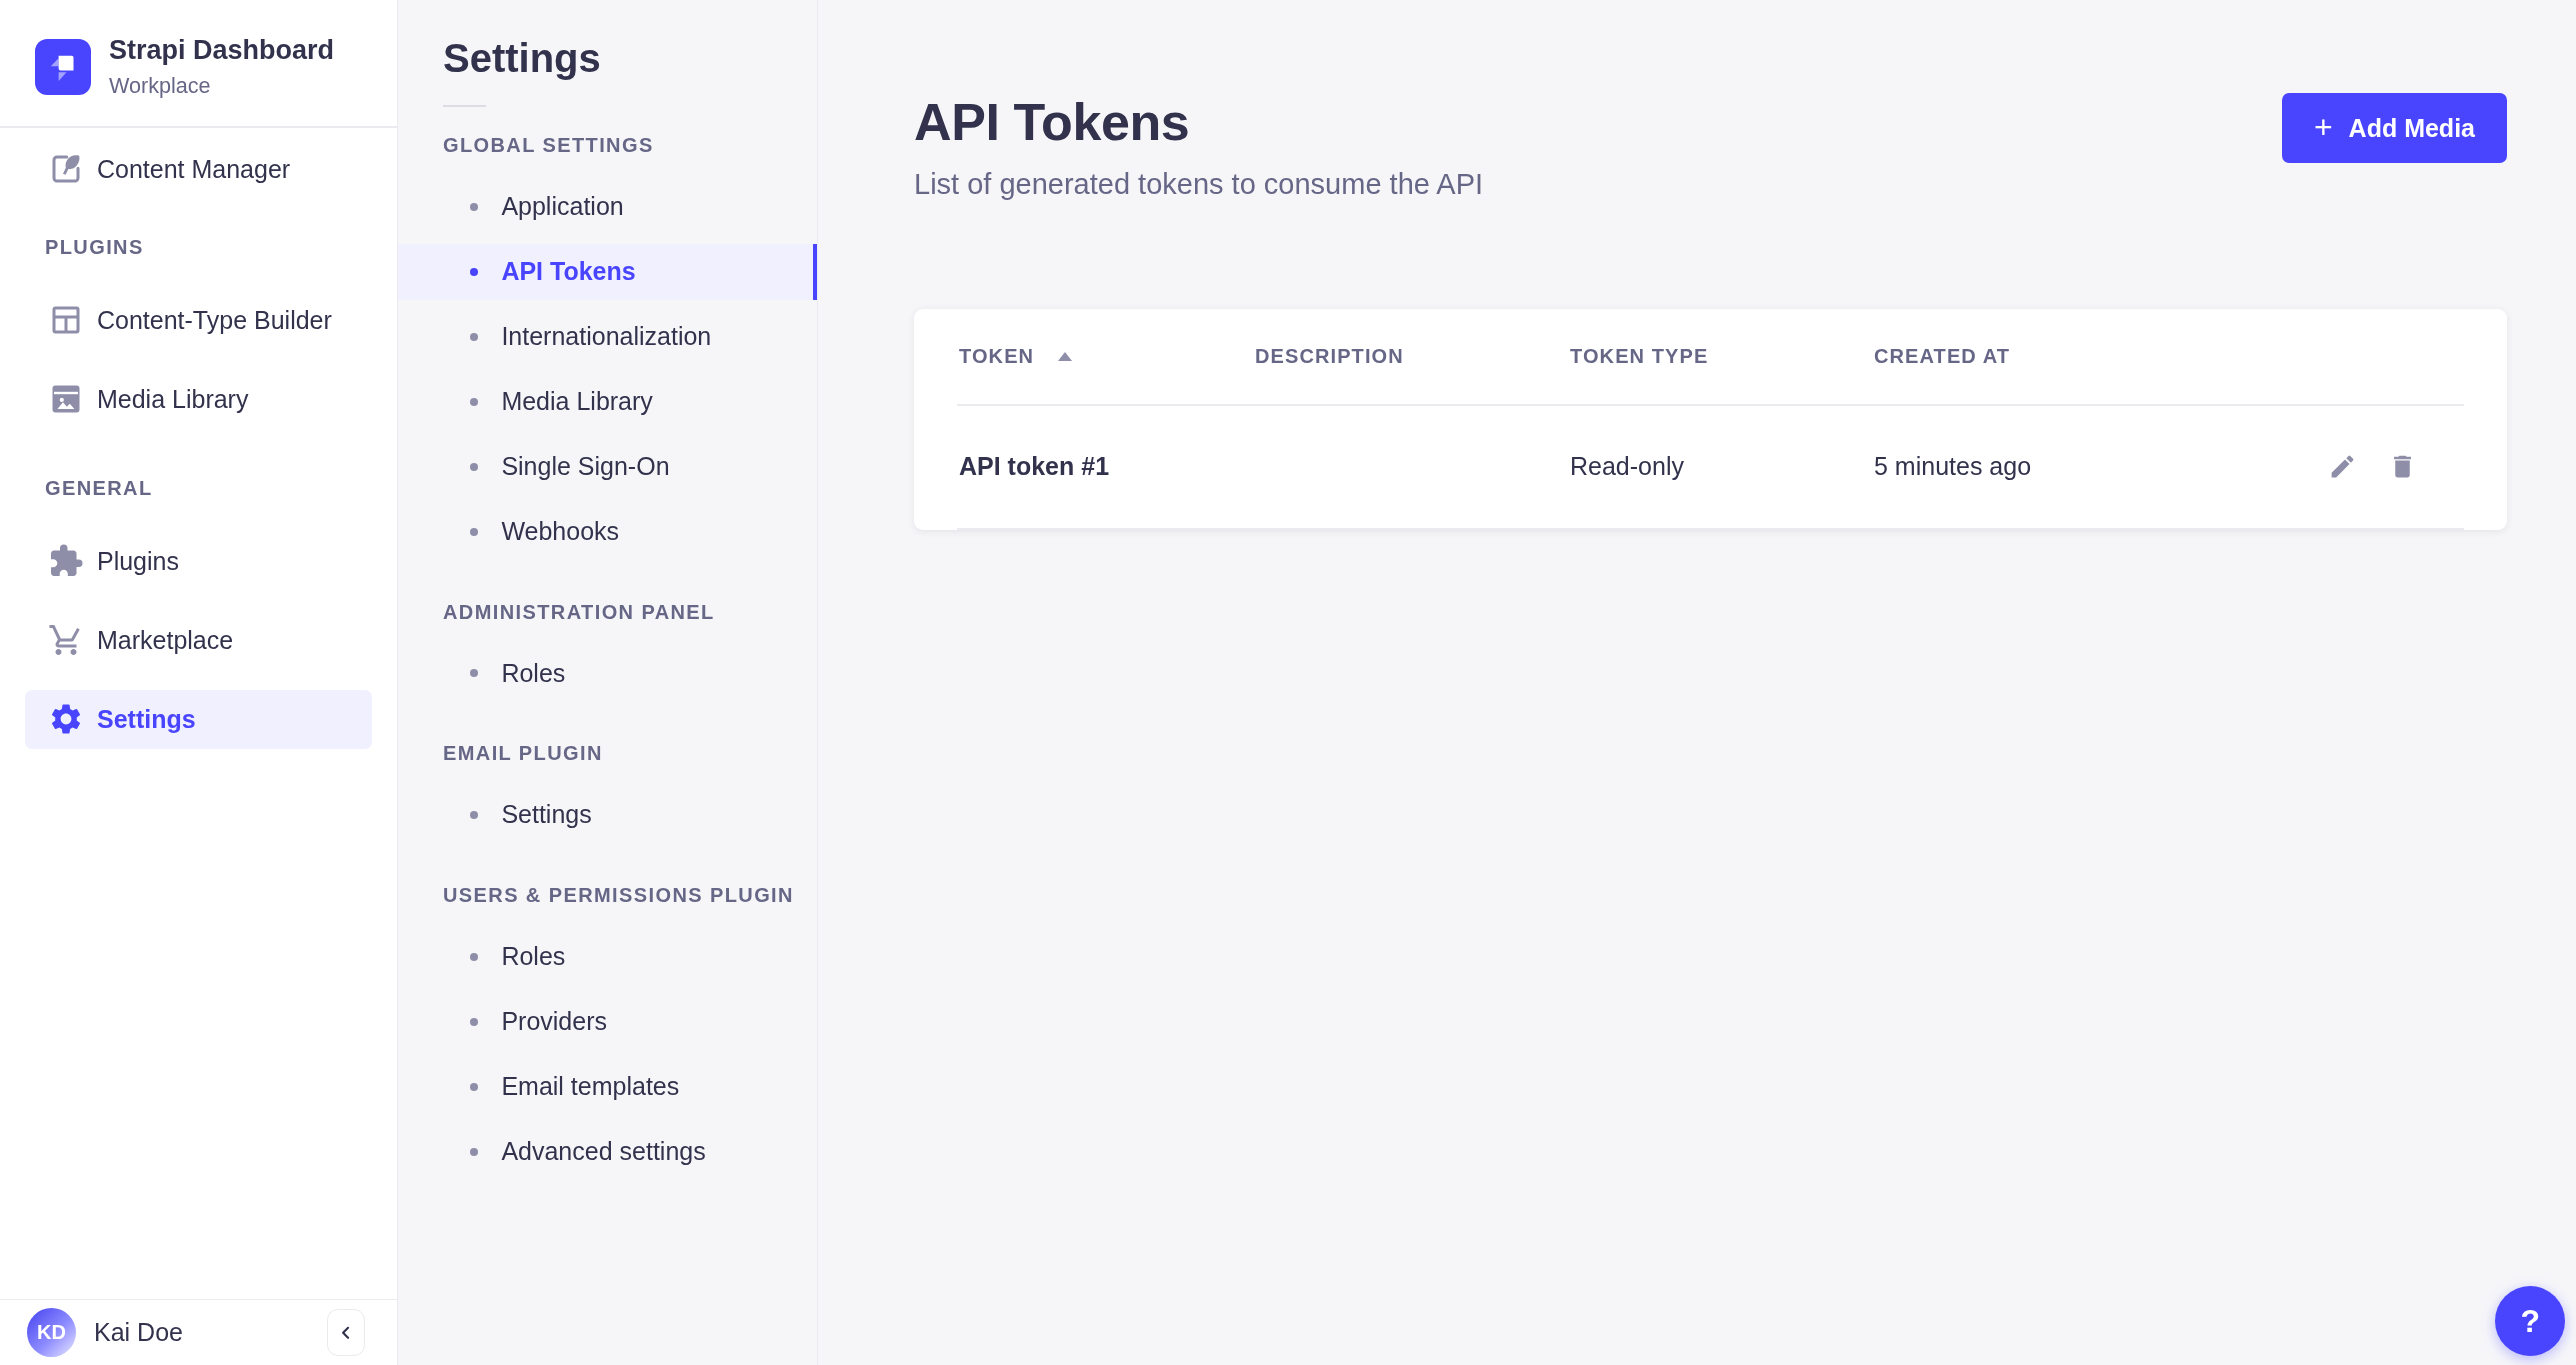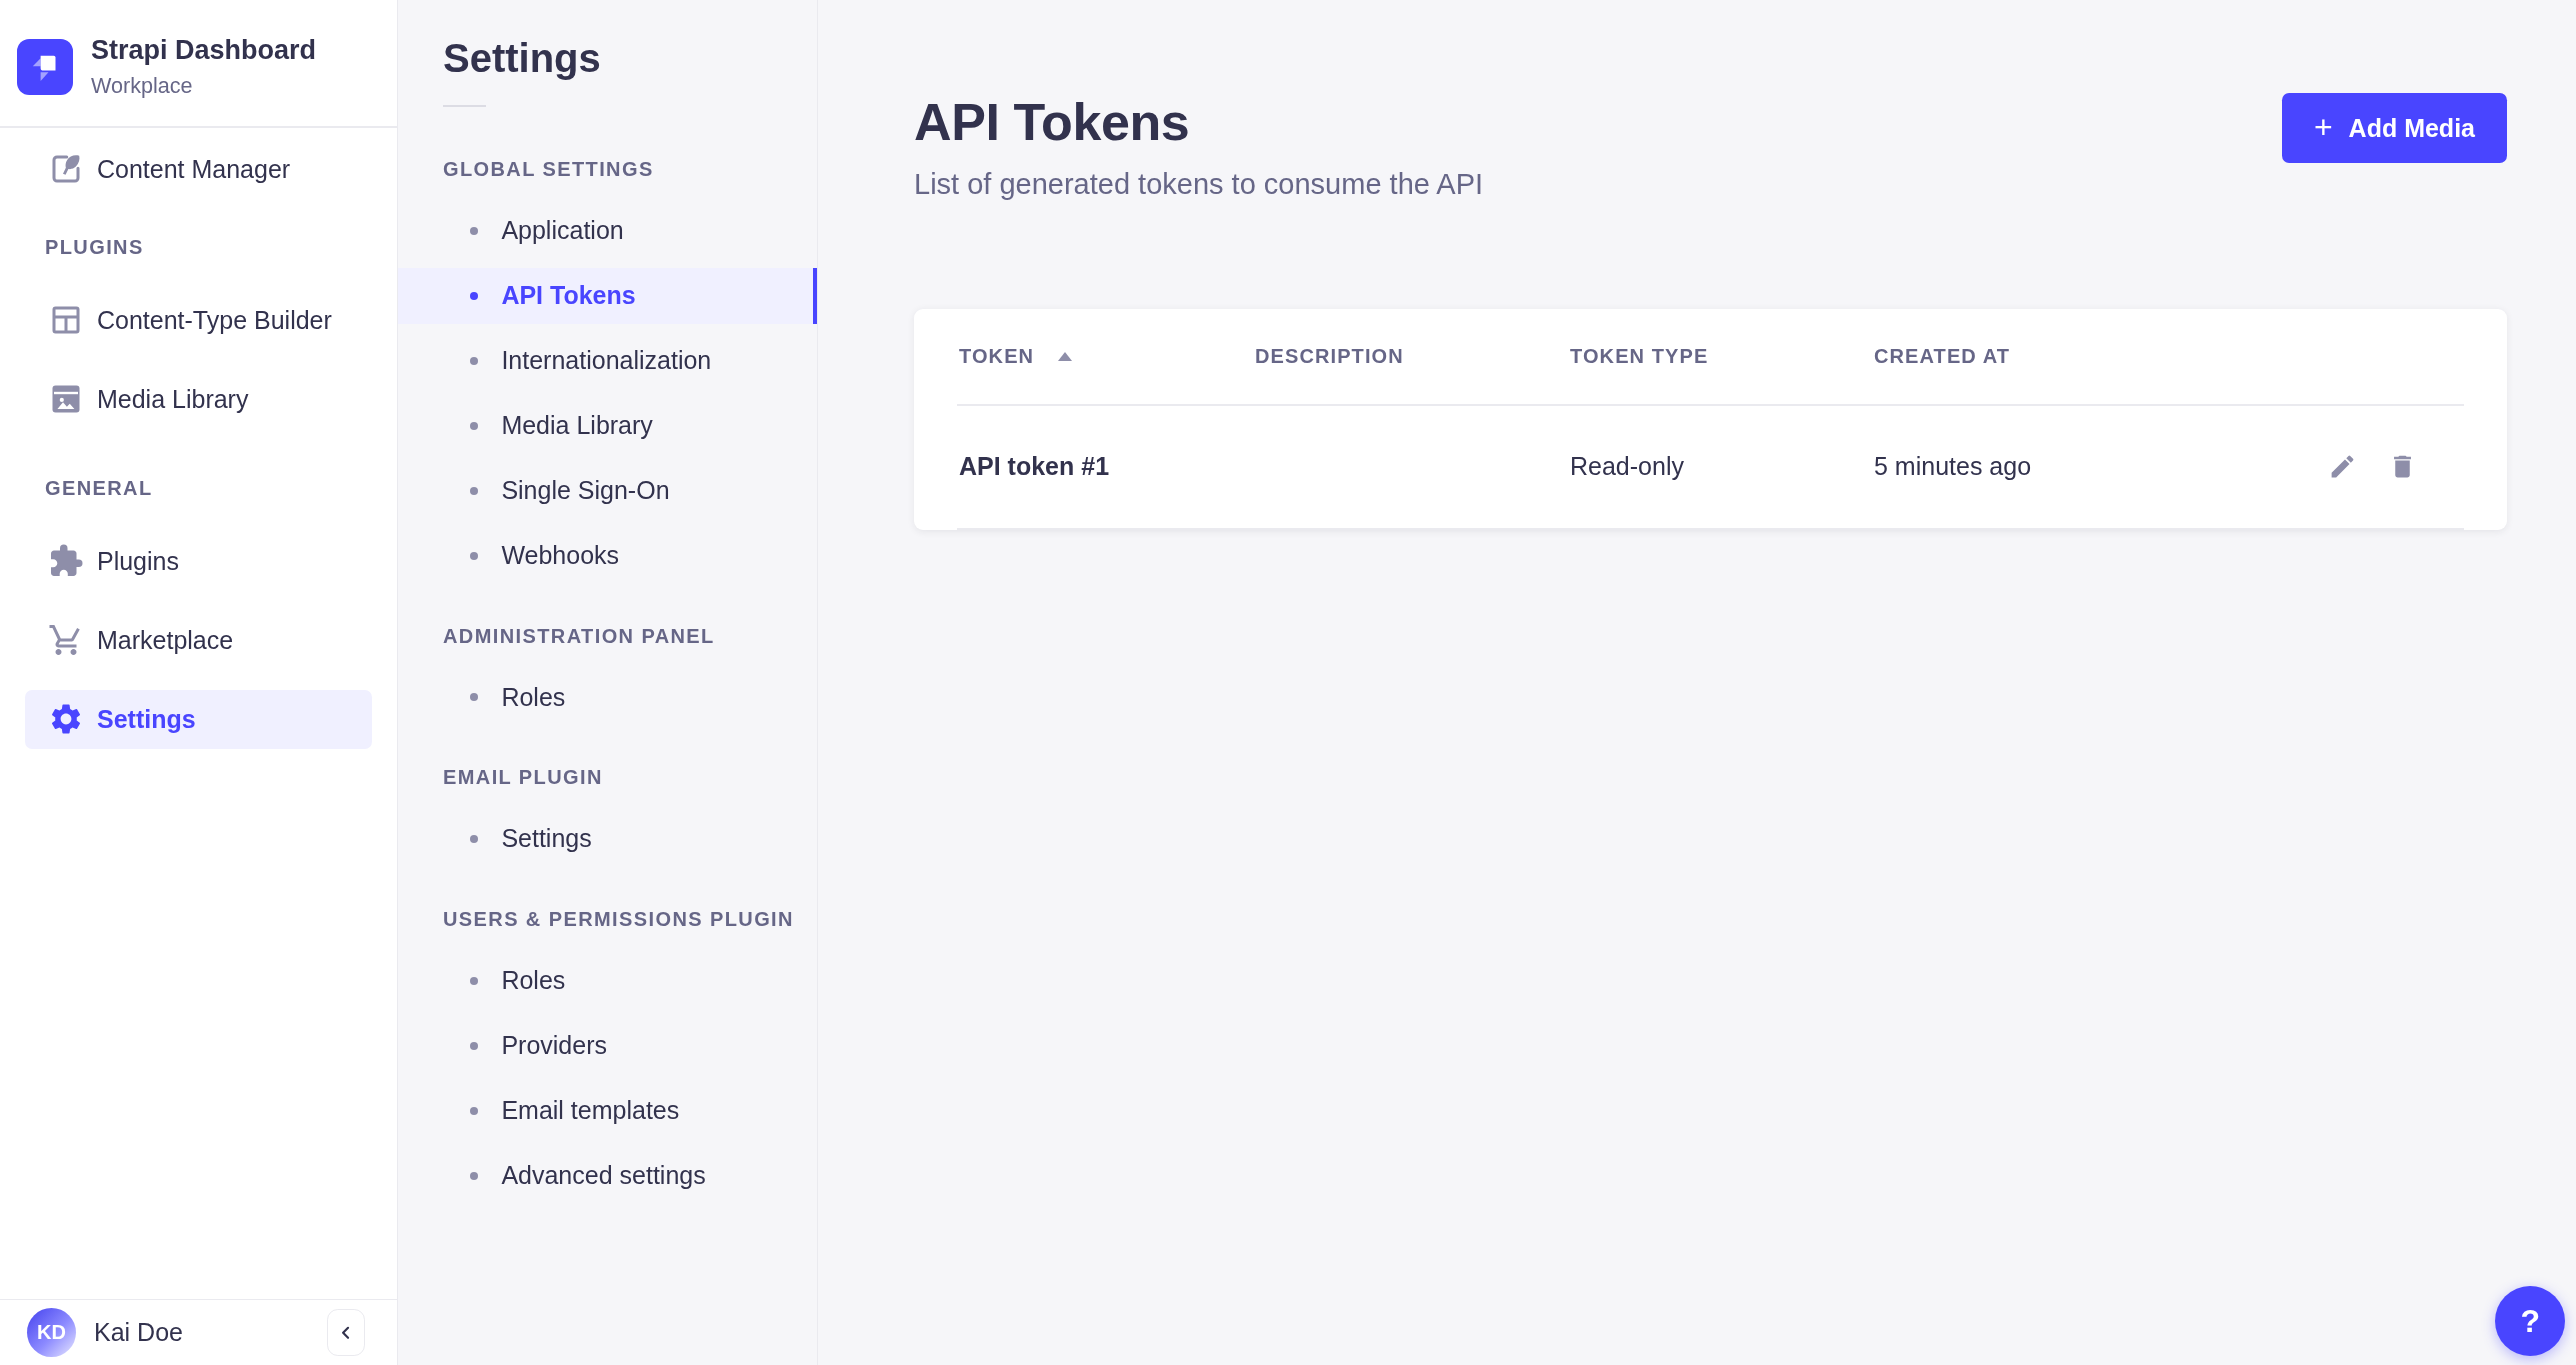--- a/index.html
+++ b/index.html
@@ -9,21 +9,21 @@
     background:#f6f6f9; color:#32324d;
     display:flex; position:relative;
   }
 
   
   .main-nav {
     width:398px; min-width:398px; height:100%;
     background:#ffffff; border-right:1.8px solid #eaeaef;
     display:flex; flex-direction:column;
   }
-  .brand { display:flex; align-items:center; gap:18px; padding:34px 25px 27px 17px; }
+  .brand { display:flex; align-items:center; gap:18px; padding:34px 25px 27px 35px; }
   .brand-logo { width:56px; height:56px; display:block; }
   .brand-title { font-size:27px; font-weight:700; color:#32324d; line-height:32px; }
   .brand-subtitle { font-size:21.6px; color:#666687; line-height:27px; margin-top:6px; }
   .hdiv { height:1.8px; background:#eaeaef; width:100%; }
 
   .nav-list { padding-top:12px; }
   .nav-item {
     display:flex; align-items:center; gap:12.6px;
     height:59px; margin:0 25px 20px 25px; padding-left:23.4px;
     border-radius:7.2px; cursor:pointer; font-size:25px; font-weight:500; color:#32324d;
@@ -62,21 +62,21 @@
     width:420px; min-width:420px; height:100%;
     background:#f6f6f9; border-right:1.8px solid #eaeaef;
     padding-top:34px;
   }
   .subnav-title { font-size:40px; font-weight:700; color:#32324d; line-height:48px; padding-left:45px; }
   .subnav-divider { width:43px; height:1.8px; background:#dcdce4; margin:23.4px 0 0 45px; }
   .subnav-section-header {
     font-size:20px; font-weight:700; letter-spacing:1.4px; color:#666687;
     padding-left:45px; margin:40px 0 21.6px 0; line-height:24px;
   }
-  .subnav-section-header.first { margin-top:50px; }
+  .subnav-section-header.first { margin-top:26px; }
   .sub-item {
     display:flex; align-items:center; gap:23.4px;
     height:56px; margin-bottom:9px; padding-left:72px;
     border-right:4.5px solid transparent; cursor:pointer;
     font-size:25px; font-weight:500; color:#32324d;
   }
   .bullet { width:8px; height:8px; border-radius:50%; background:#8e8ea9; flex:none; }
   .sub-item.active { background:#f0f0ff; color:#4945ff; font-weight:600; border-right-color:#4945ff; }
   .sub-item.active .bullet { background:#4945ff; }
 

